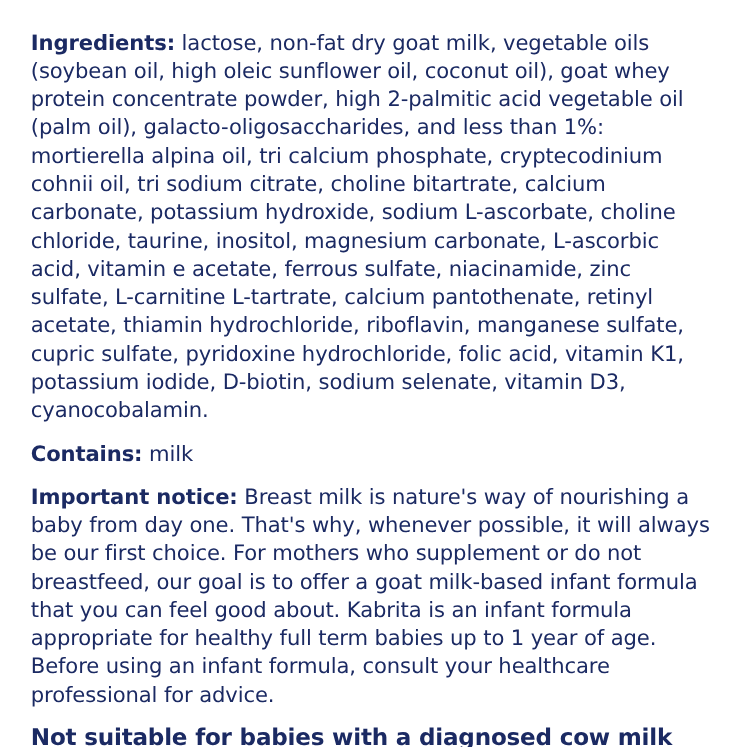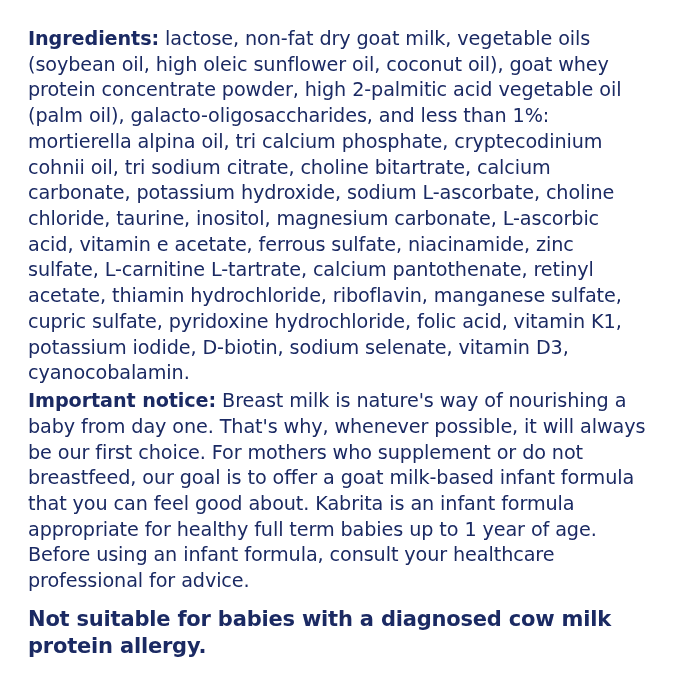--- a/index.html
+++ b/index.html
@@ -25,21 +25,21 @@
     line-height: 1.34;
     letter-spacing: -0.1px;
     color: #1b2a63;
     margin: 0 0 12px 0;
     text-align: left;
   }
   .label {
     font-weight: bold;
   }
   .tight {
-    margin-bottom: 2px;
+    margin-bottom: 14px;
   }
   .contains {
     margin-bottom: 13px;
   }
   .warning {
     font-size: 21px;
     font-weight: bold;
     line-height: 1.28;
     letter-spacing: -0.2px;
     color: #1b2a63;
@@ -51,20 +51,23 @@
 </style>
 </head>
 <body>
 
 <div class="page">
 
   <p class="block tight">
     <span class="label">Ingredients:</span><span class="inline-text"> lactose, non-fat dry goat milk, vegetable oils (soybean oil, high oleic sunflower oil, coconut oil), goat whey protein concentrate powder, high 2-palmitic acid vegetable oil (palm oil), galacto-oligosaccharides, and less than 1%: mortierella alpina oil, tri calcium phosphate, cryptecodinium cohnii oil, tri sodium citrate, choline bitartrate, calcium carbonate, potassium hydroxide, sodium L-ascorbate, choline chloride, taurine, inositol, magnesium carbonate, L-ascorbic acid, vitamin e acetate, ferrous sulfate, niacinamide, zinc sulfate, L-carnitine L-tartrate, calcium pantothenate, retinyl acetate, thiamin hydrochloride, riboflavin, manganese sulfate, cupric sulfate, pyridoxine hydrochloride, folic acid, vitamin K1, potassium iodide, D-biotin, sodium selenate, vitamin D3, cyanocobalamin.</span>
   </p>
 
+  <p class="block contains">
+    <span class="label">Contains:</span><span class="inline-text"> milk</span>
+  </p>
 
   <p class="block">
     <span class="label">Important notice:</span><span class="inline-text"> Breast milk is nature's way of nourishing a baby from day one. That's why, whenever possible, it will always be our first choice. For mothers who supplement or do not breastfeed, our goal is to offer a goat milk-based infant formula that you can feel good about. Kabrita is an infant formula appropriate for healthy full term babies up to 1 year of age. Before using an infant formula, consult your healthcare professional for advice.</span>
   </p>
 
   <p class="warning">Not suitable for babies with a diagnosed cow milk protein allergy.</p>
 
 </div>
 
 </body></html>

